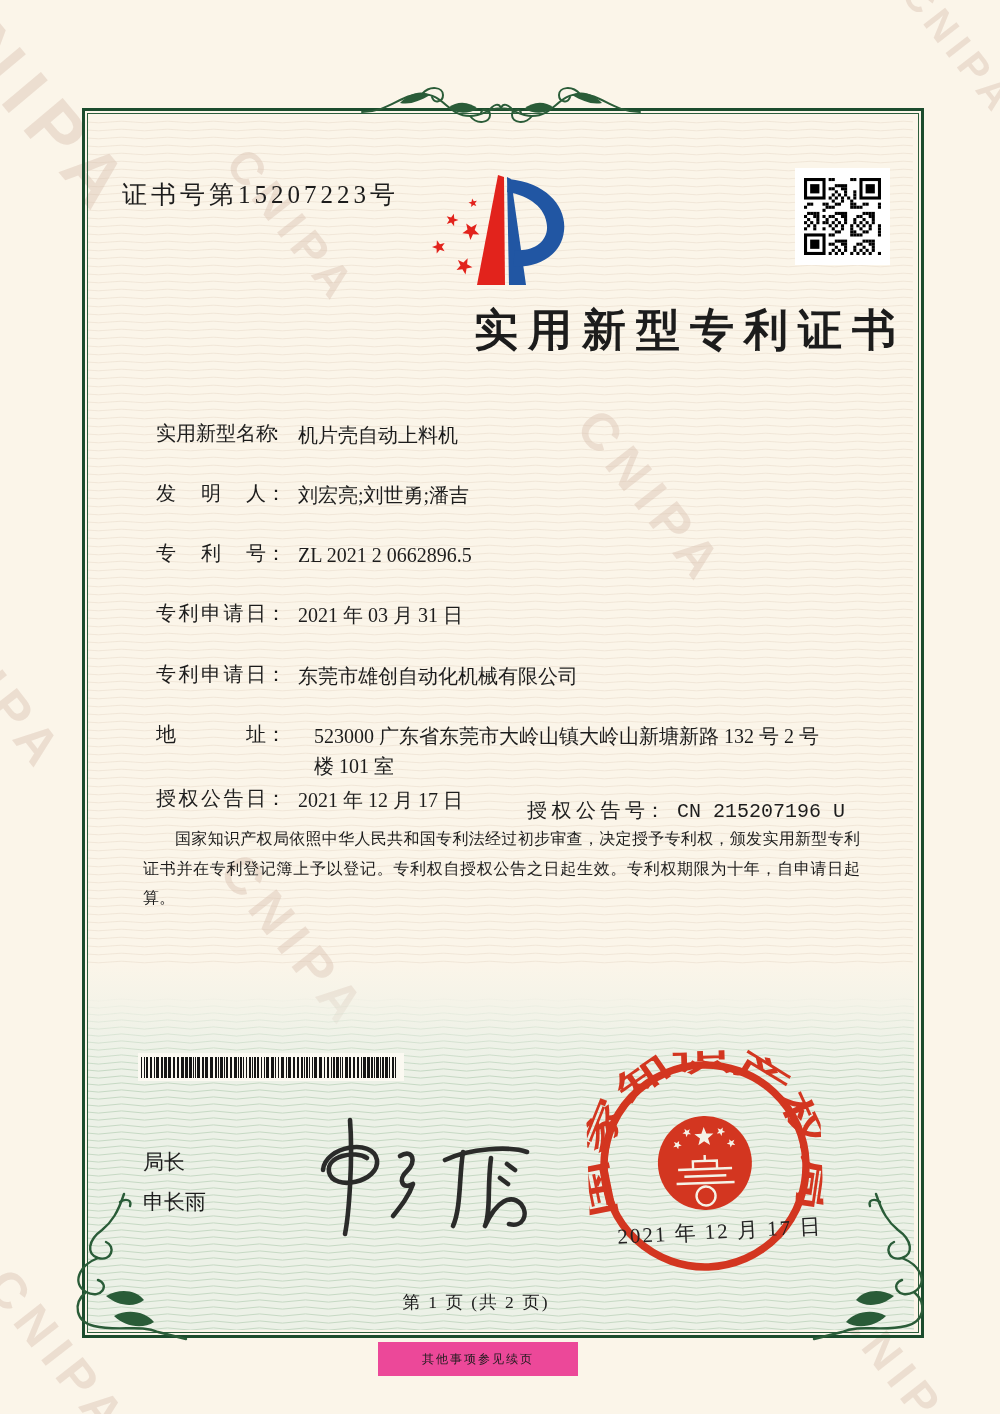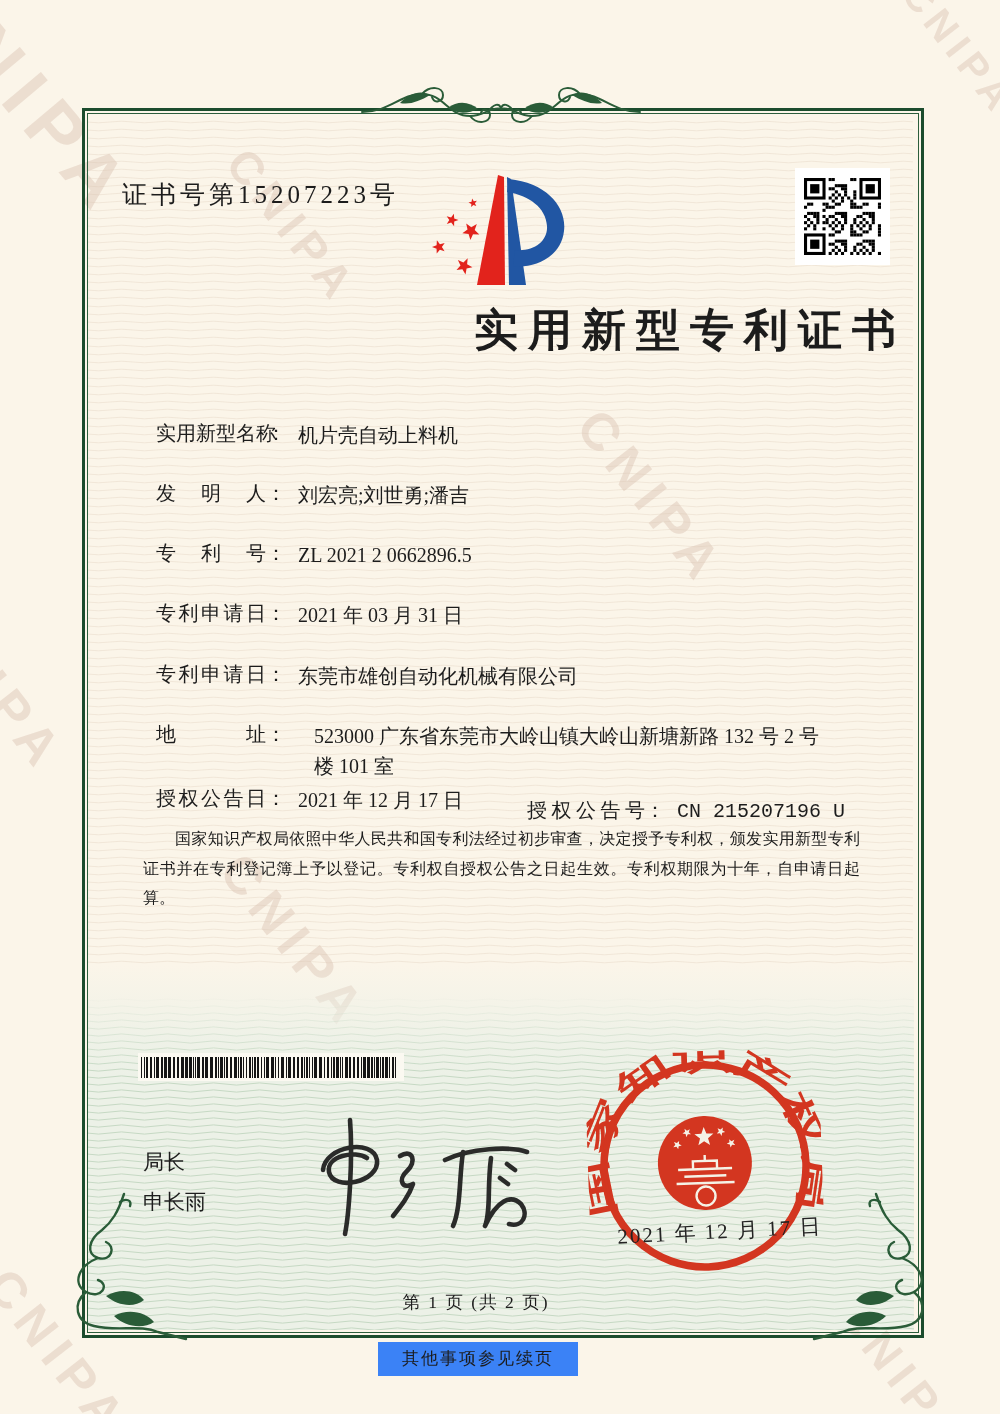--- a/index.html
+++ b/index.html
@@ -41,22 +41,22 @@
   #barcode-wrap{left:138px;top:1053px;width:266px;height:28px;background:#fbf9f1;z-index:6;}
   #barcode-wrap svg{position:absolute;left:3px;top:4px;}
   
   #director{left:143px;top:1142px;font-size:21px;line-height:40px;z-index:6;}
   #signature{left:295px;top:1108px;z-index:6;}
   
   #seal{left:588px;top:1051px;z-index:7;transform:rotate(-2deg);}
   
   #page-info{left:0;top:1290px;width:1000px;text-align:center;font-size:17.5px;letter-spacing:2px;
       transform:translateX(-24px);z-index:6;}
-  #footer-box{left:378px;top:1342px;width:200px;height:34px;background:#3b82f6;text-align:center;
-      line-height:34px;font-size:17px;letter-spacing:2px;z-index:6;}
+  #footer-box{left:378px;top:1342px;width:200px;height:34px;background:#ec4899;text-align:center;
+      line-height:34px;font-size:12px;letter-spacing:2px;z-index:6;}
   .orn{z-index:6;pointer-events:none;}
   #orn-top{left:360px;top:82px;}
   #orn-bl{left:58px;top:1192px;}
   #orn-br{left:812px;top:1192px;transform:scaleX(-1);}
 </style>
 </head>
 <body>
 
 <span class="wm" style="left:-35px;top:-45px;font-size:74px;transform:rotate(50deg);">CNIPA</span>
 <span class="wm" style="left:258px;top:138px;font-size:46px;transform:rotate(52deg);">CNIPA</span>

